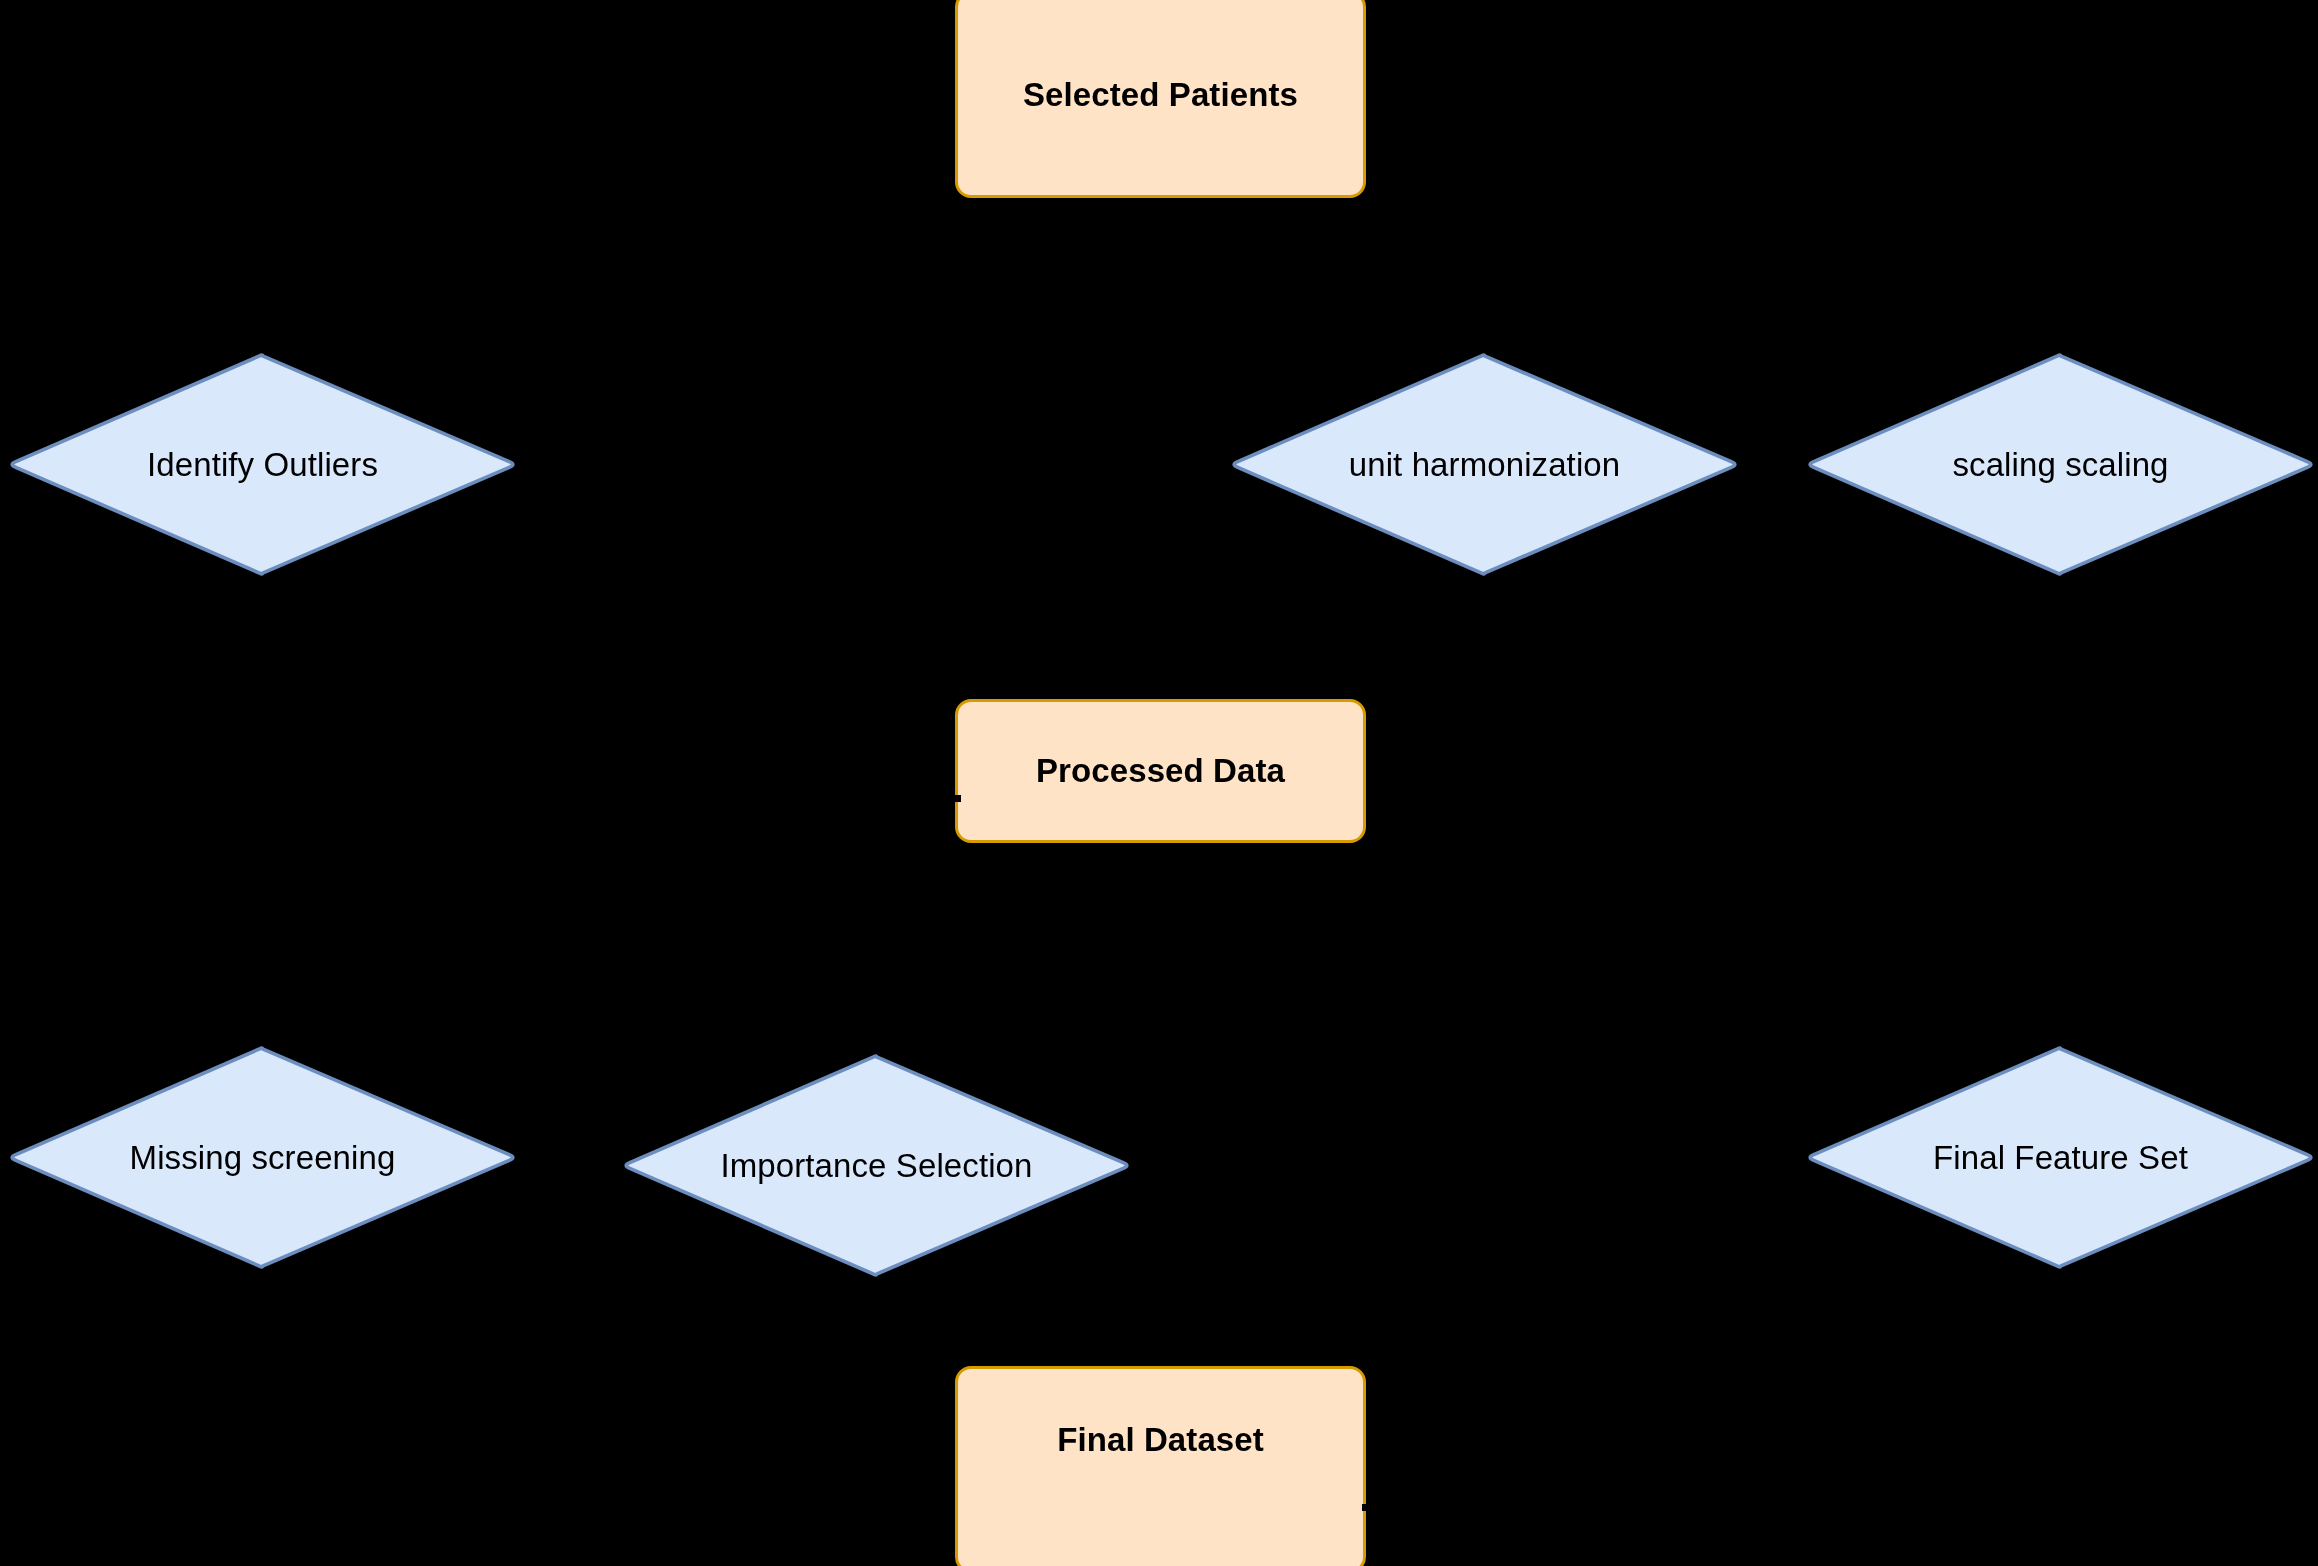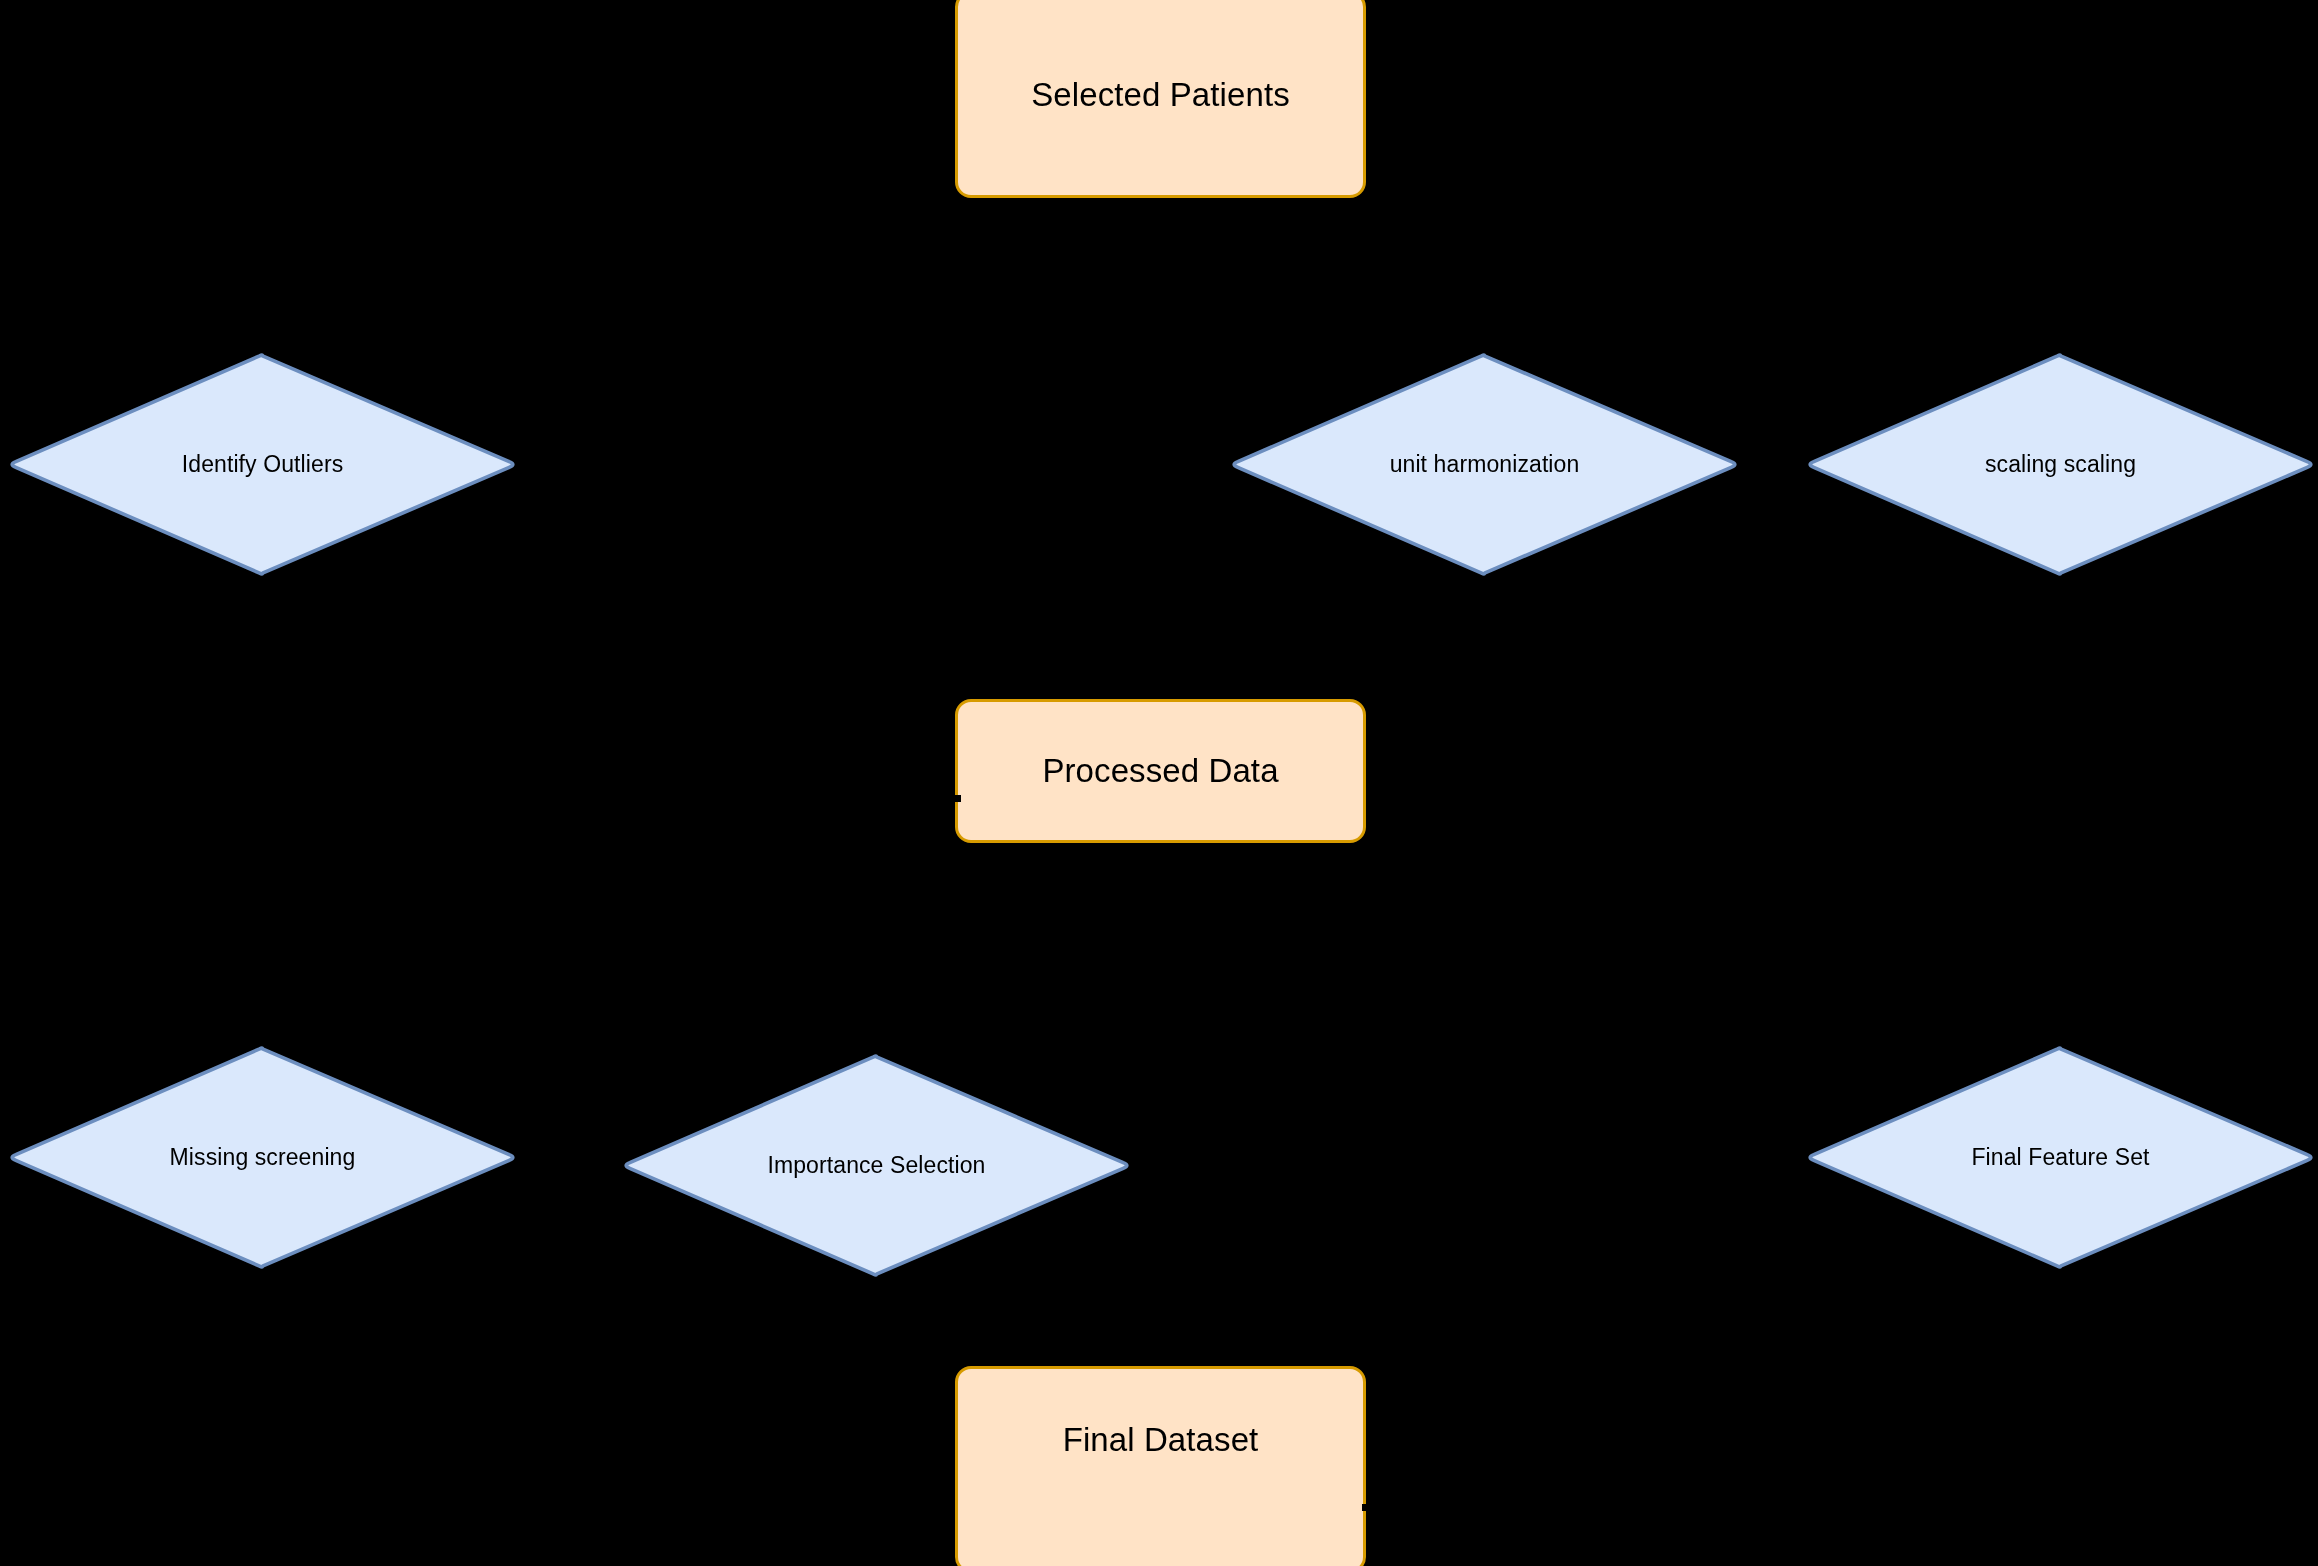--- a/index.html
+++ b/index.html
@@ -27,40 +27,41 @@
     align-items: center;
     justify-content: center;
   }
   .rect-node .node-label {
     font-size: 33px;
     line-height: 1.15;
     color: #000000;
     text-align: left;
     white-space: nowrap;
     letter-spacing: 0.1px;
+    font-weight: bold;
   }
 
   
   .diamond-node {
     position: absolute;
   }
   .diamond-node svg {
     position: absolute;
     inset: 0;
     width: 100%;
     height: 100%;
     display: block;
   }
   .diamond-node .node-label {
     position: absolute;
     inset: 0;
     display: flex;
     align-items: center;
     justify-content: center;
-    font-size: 23px;
+    font-size: 33px;
     color: #000000;
     text-align: center;
     white-space: nowrap;
     letter-spacing: 0.1px;
     pointer-events: none;
   }
 
   
   .connector-stub {
     position: absolute;

